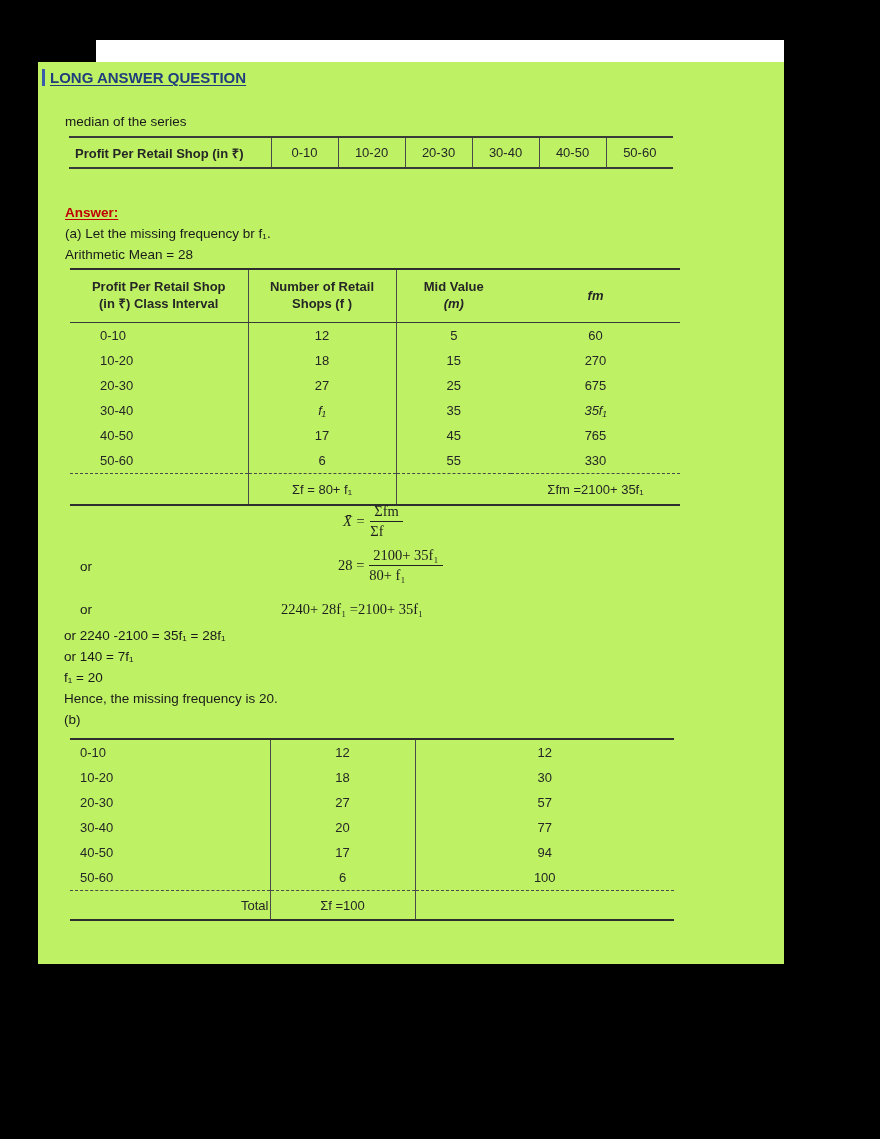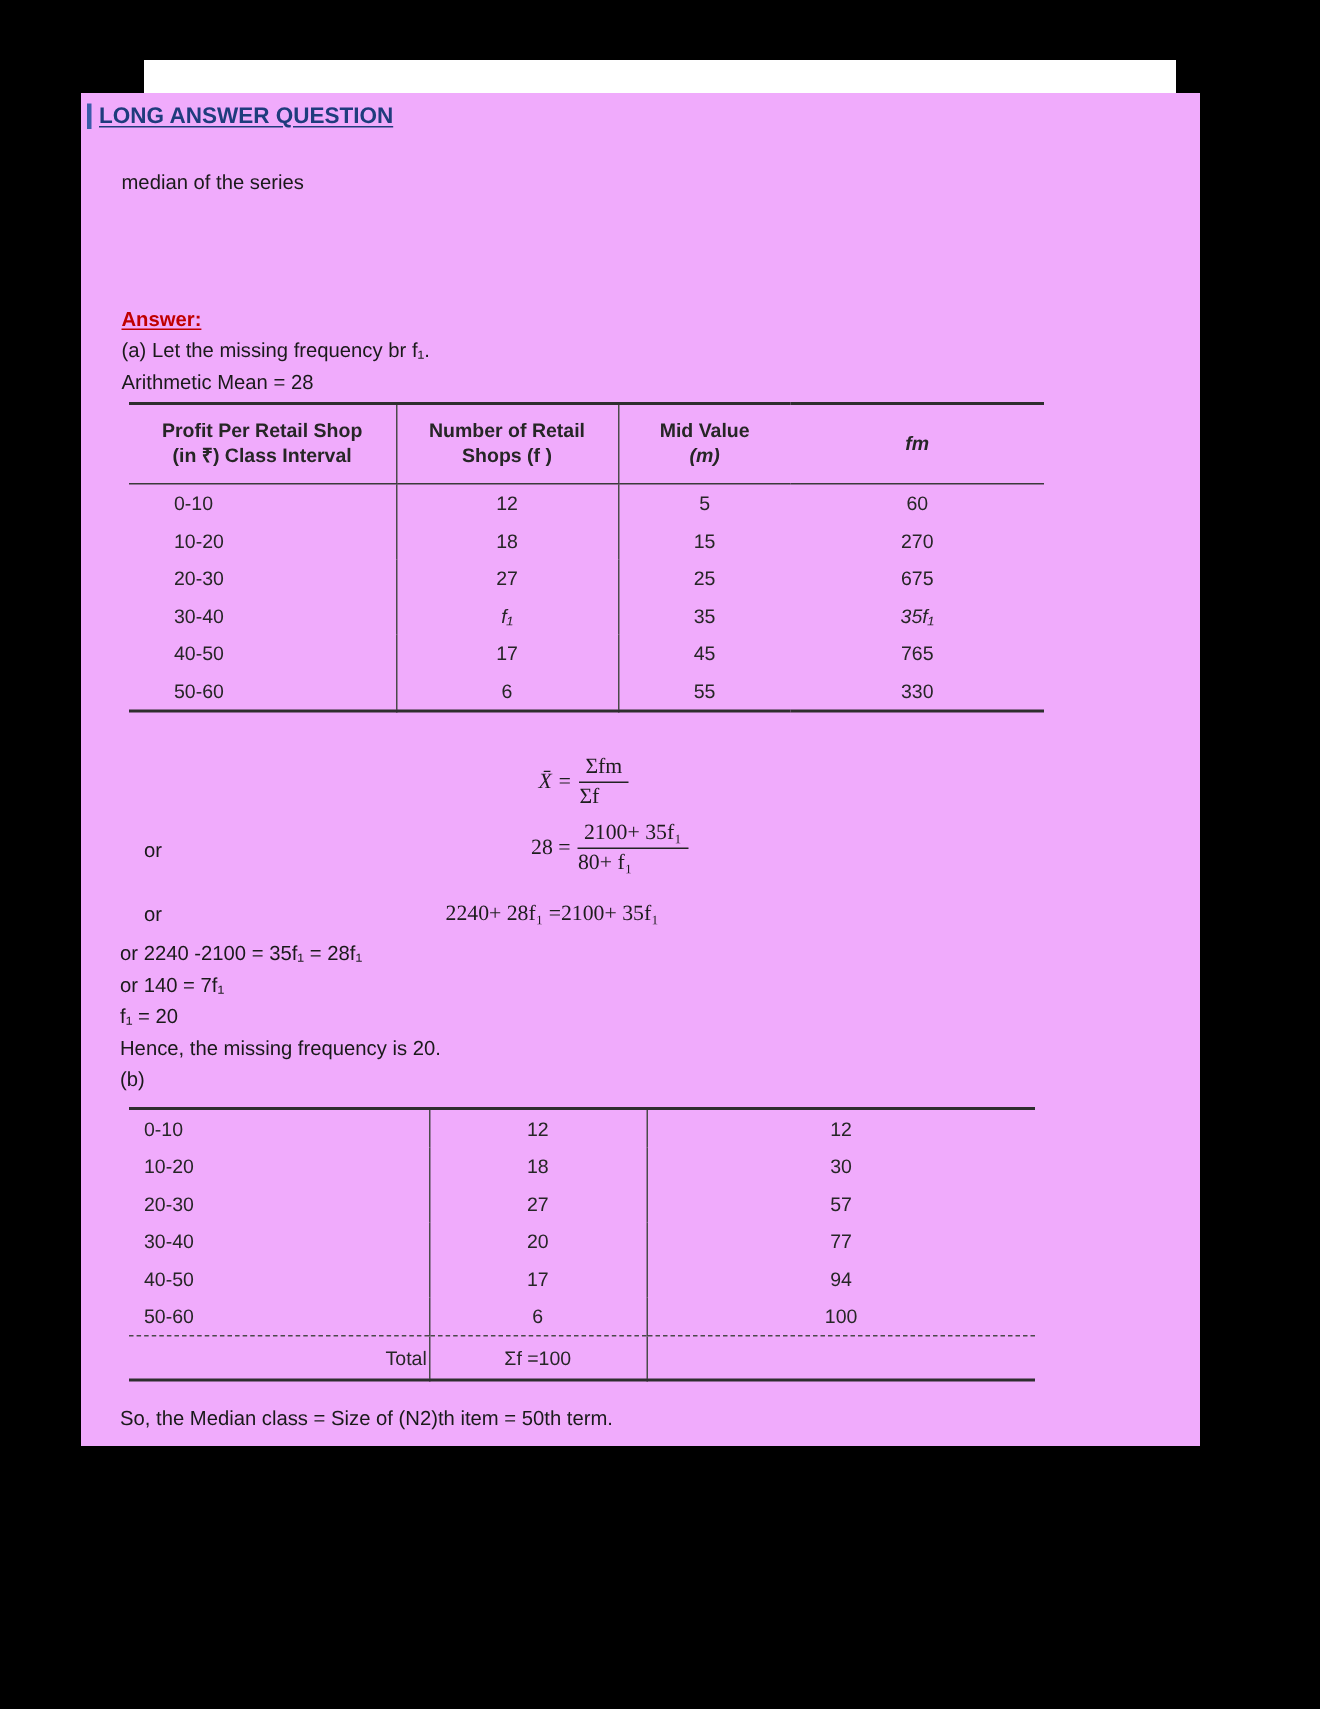--- a/index.html
+++ b/index.html
@@ -1,21 +1,21 @@
 <!DOCTYPE html>
 <html><head>
 <meta charset="utf-8">
 <style>
   html,body{margin:0;padding:0;}
   body{
     width:880px;height:1139px;background:#000;position:relative;overflow:hidden;
     font-family:"Liberation Sans",sans-serif;color:#1c1c1c;
   }
   .top-strip{position:absolute;left:96px;top:40px;width:688px;height:24px;background:#fff;}
-  .page{position:absolute;left:38px;top:62px;width:746px;height:902px;background:#f0abfc;margin-left:16px;}
+  .page{position:absolute;left:38px;top:62px;width:746px;height:902px;background:#bef264;}
   .abs{position:absolute;}
   .doc-title{
     left:4px;top:7px;font-size:15px;font-weight:700;color:#1f3c7d;
     border-left:3px solid #3a5ba9;padding-left:5px;
     text-decoration:underline;text-underline-offset:2px;
   }
   .body-line{font-size:13.5px;color:#1a1a1a;white-space:nowrap;}
   .q-num{display:inline-block;margin-right:8px;}
   .answer-label{left:27px;top:143px;font-size:13.5px;font-weight:700;color:#c00000;
     text-decoration:underline;text-underline-offset:2px;}
@@ -69,20 +69,29 @@
     <colgroup>
         <col style="width:202px">
         <col style="width:67px">
         <col style="width:67px">
         <col style="width:67px">
         <col style="width:67px">
         <col style="width:67px">
         <col style="width:67px">
       </colgroup>
     <tbody>
+        <tr>
+      <td class="lbl">Profit Per Retail Shop (in ₹)</td>
+      <td>0-10</td>
+      <td>10-20</td>
+      <td>20-30</td>
+      <td>30-40</td>
+      <td>40-50</td>
+      <td>50-60</td>
+    </tr>
   </tbody>
     </table>
 
   <div class="abs answer-label">Answer:</div>
   <div class="abs body-line" style="left:27px;top:164px;">(a) Let the missing frequency br f₁.</div>
   <div class="abs body-line" style="left:27px;top:185px;">Arithmetic Mean = 28</div>
 
   <table class="abs t2">
     <colgroup>
         <col style="width:178px">
@@ -135,20 +144,26 @@
       <td>17</td>
       <td>45</td>
       <td>765</td>
     </tr>
     <tr class="drow">
       <td>50-60</td>
       <td>6</td>
       <td>55</td>
       <td>330</td>
     </tr>
+    <tr class="trow">
+      <td></td>
+      <td>Σf = 80+ f₁</td>
+      <td></td>
+      <td>Σfm =2100+ 35f₁</td>
+    </tr>
   </tbody>
     </table>
 
   <div class="abs eq math" style="left:305px;top:441px;">
     <span class="mvar">X̄ =</span>
     <span class="frac">
       <span class="num">Σfm</span>
       <span class="den">Σf</span>
     </span>
   </div>
@@ -209,15 +224,14 @@
       <td>100</td>
     </tr>
     <tr class="trow">
       <td>Total</td>
       <td>Σf =100</td>
       <td></td>
     </tr>
   </tbody>
     </table>
 
-  <div class="abs body-line" style="left:26px;top:876px;">So, the Median class = Size of (N2)th item = 50th term.</div>
 
 </div>
 
 </body></html>

